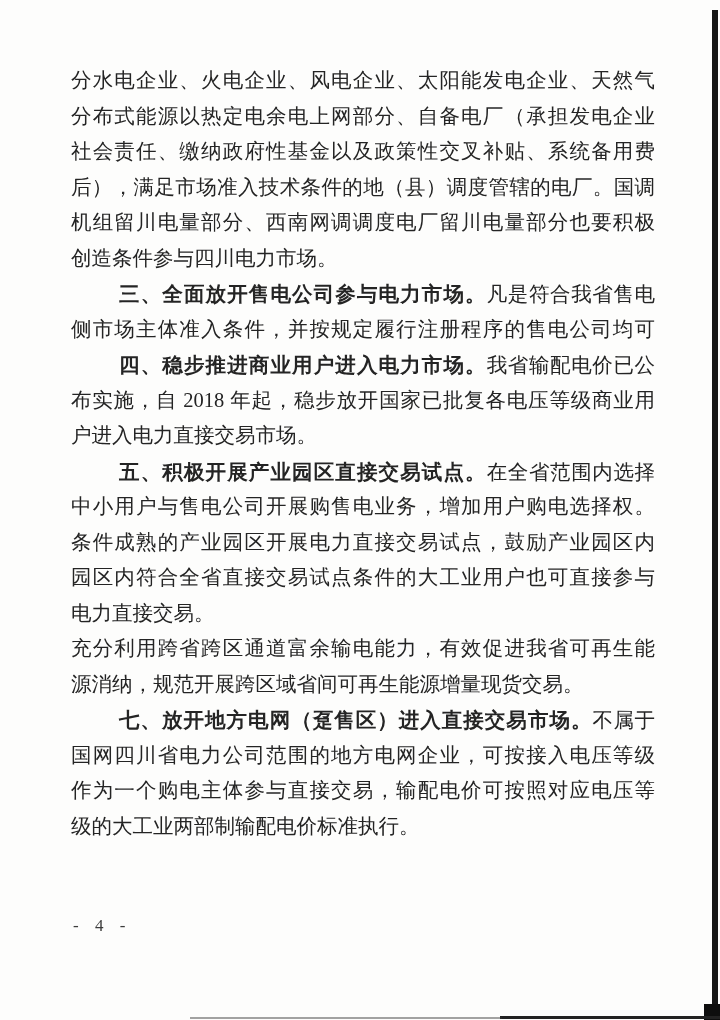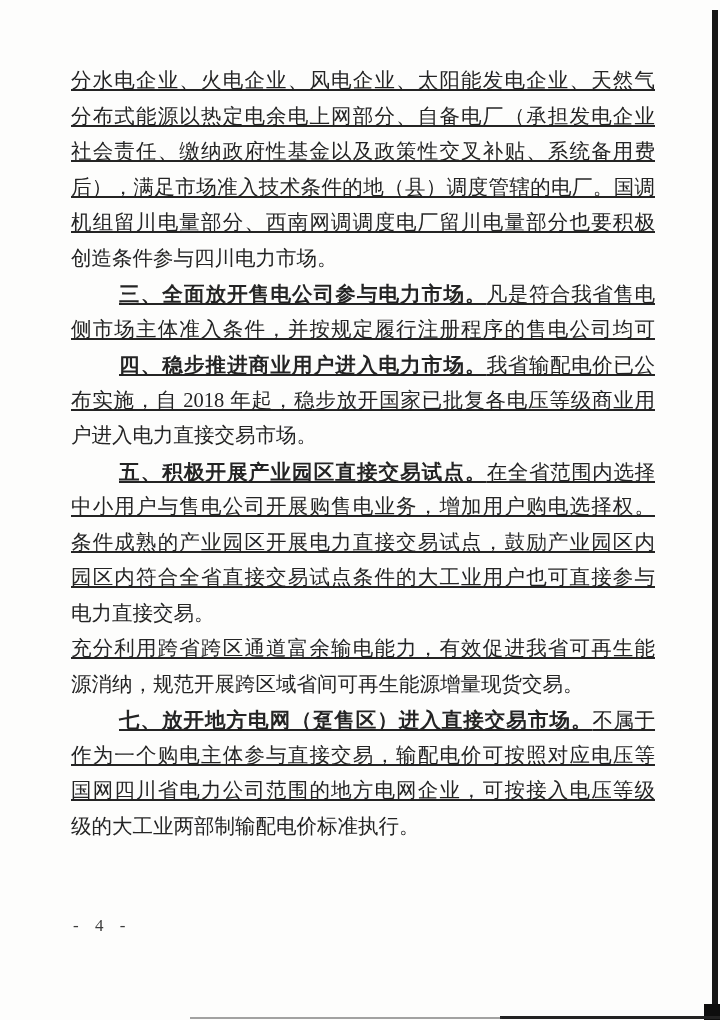--- a/index.html
+++ b/index.html
@@ -19,21 +19,20 @@
   .line{
     height:35.5px;line-height:35.5px;font-size:20.5px;
     white-space:nowrap;
   }
   .line.fill{
     white-space:normal;
     text-align:justify;
     text-align-last:justify;
     -moz-text-align-last:justify;
     text-justify:inter-character;
-    text-decoration:underline;
   }
   .line.indent{padding-left:48px;}
   .b{
     font-weight:bold;
     font-family:"Liberation Sans","DejaVu Sans",sans-serif;
     letter-spacing:0.5px;
   }
   .pagenum{
     position:absolute;left:73px;top:916px;
     font-size:17px;letter-spacing:6px;color:#3c3c3c;
@@ -74,22 +73,22 @@
       <div class="line fill"><span>布实施，自 2018 年起，稳步放开国家已批复各电压等级商业用</span></div>
       <div class="line"><span>户进入电力直接交易市场。</span></div>
       <div class="line fill indent"><span class="b">五、积极开展产业园区直接交易试点。</span><span>在全省范围内选择</span></div>
       <div class="line fill"><span>中小用户与售电公司开展购售电业务，增加用户购电选择权。</span></div>
       <div class="line fill"><span>条件成熟的产业园区开展电力直接交易试点，鼓励产业园区内</span></div>
       <div class="line fill"><span>园区内符合全省直接交易试点条件的大工业用户也可直接参与</span></div>
       <div class="line"><span>电力直接交易。</span></div>
       <div class="line fill"><span>充分利用跨省跨区通道富余输电能力，有效促进我省可再生能</span></div>
       <div class="line"><span>源消纳，规范开展跨区域省间可再生能源增量现货交易。</span></div>
       <div class="line fill indent"><span class="b">七、放开地方电网（趸售区）进入直接交易市场。</span><span>不属于</span></div>
+      <div class="line fill"><span>国网四川省电力公司范围的地方电网企业，可按接入电压等级</span></div>
       <div class="line fill"><span>作为一个购电主体参与直接交易，输配电价可按照对应电压等</span></div>
-      <div class="line fill"><span>国网四川省电力公司范围的地方电网企业，可按接入电压等级</span></div>
       <div class="line"><span>级的大工业两部制输配电价标准执行。</span></div>
     </div>
   <div class="pagenum">- 4 -</div>
   <div class="edge-right"></div>
   <div class="edge-right-blob"></div>
   <div class="edge-bottom-strong"></div>
   <div class="edge-bottom-faint"></div>
 </div>
 
 </body></html>

